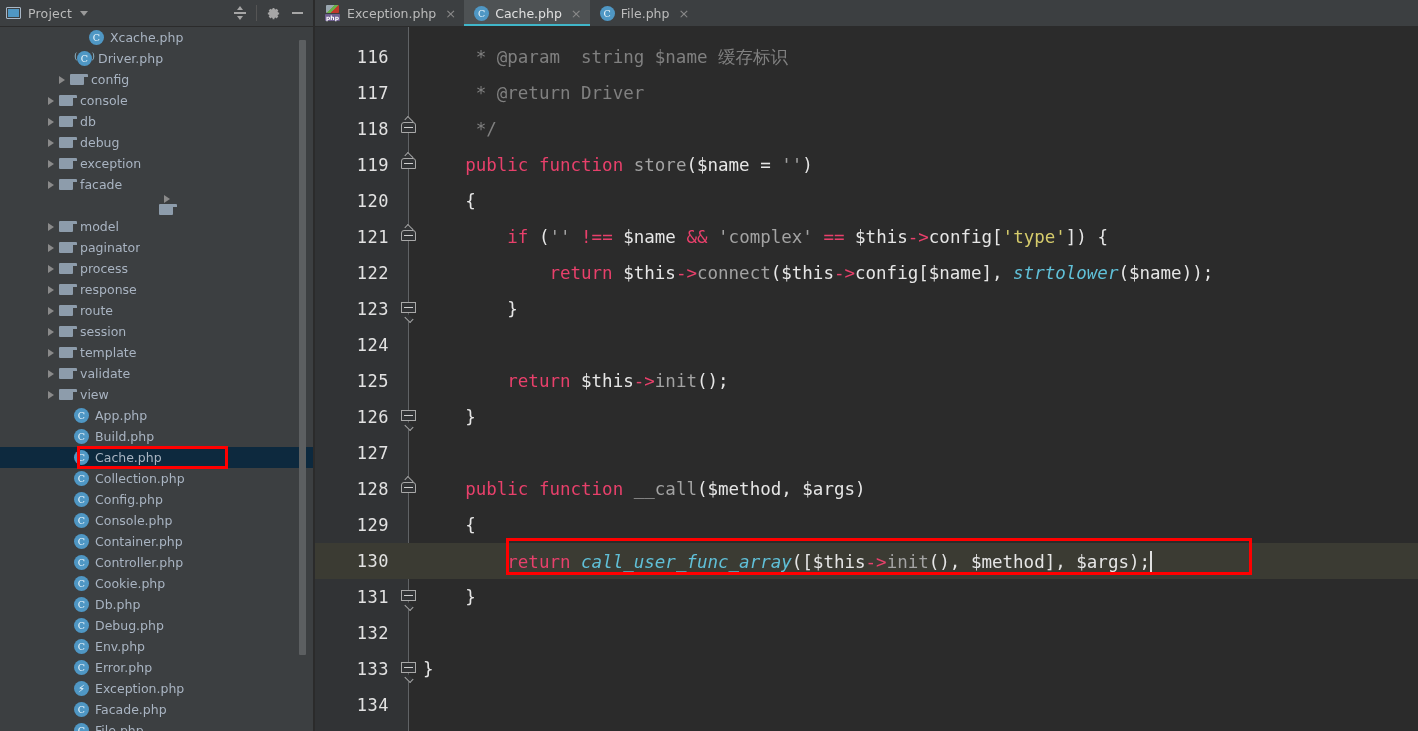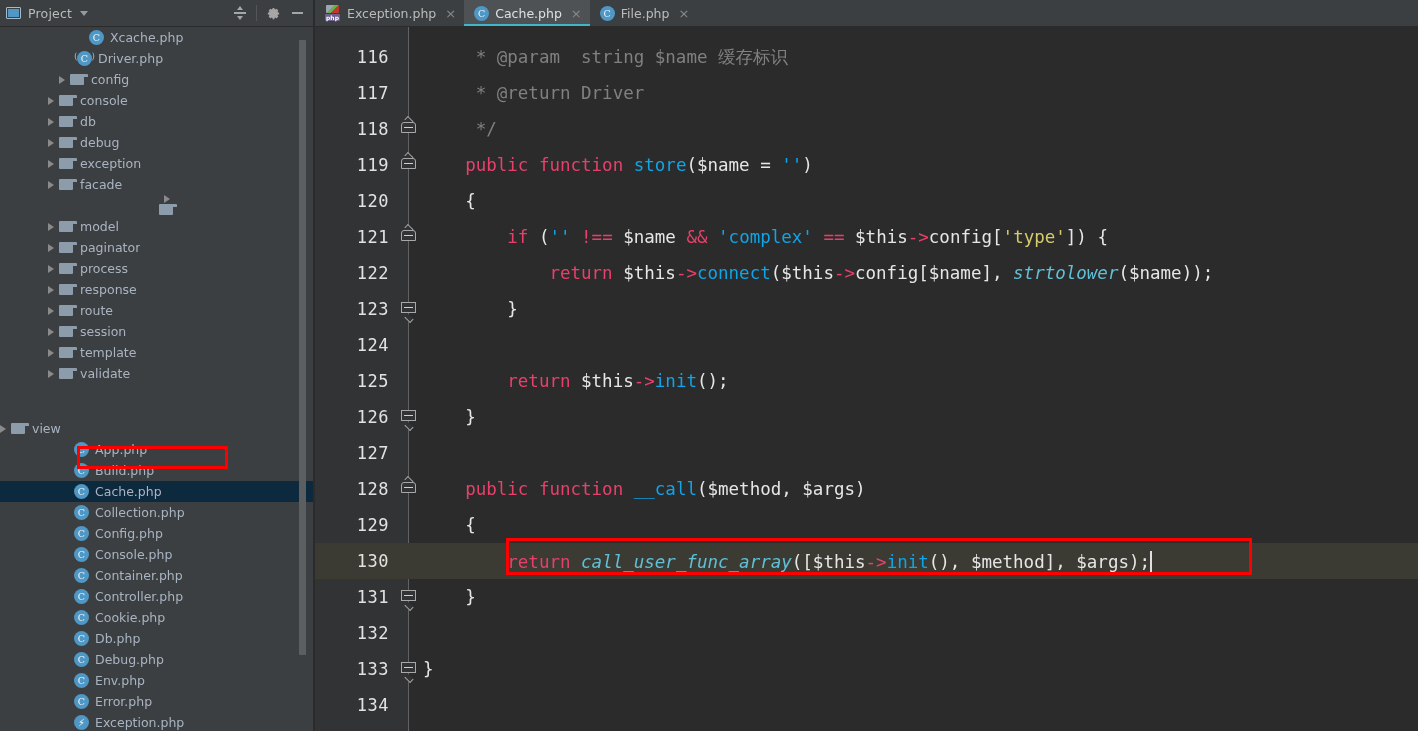--- a/index.html
+++ b/index.html
@@ -199,21 +199,21 @@
     font-size: 17px; color: #e2e2e2; letter-spacing: .5px;
   }
   .code-text {
     position: absolute; left: 108px; white-space: pre;
     font-family: "DejaVu Sans Mono", "Liberation Mono", monospace;
     font-size: 17.5px; letter-spacing: 0px;
   }
   
   .c-com   { color: #808080; }
   .c-kw    { color: #e8406b; }
-  .c-fn    { color: #0ea5e9; }
+  .c-fn    { color: #a3a3a3; }
   .c-bfn   { color: #60c0d8; font-style: italic; }
   .c-str   { color: #d5cb6b; }
   .c-var   { color: #e6e6e6; }
   .c-plain { color: #e6e6e6; }
   .c-arrow { color: #e8406b; }
 
   .caret {
     display: inline-block; width: 1.5px; height: 21px; background: #e0e0e0;
     vertical-align: -4px; margin-left: 0px;
   }
@@ -409,21 +409,21 @@
           <span class="tree-label">template</span>
         </div>
         <div class="tree-row" style="padding-left: 48px;">
           <span class="arrow"></span>
           <span class="folder-ico">
             <span class="tab"></span>
             <span class="body"></span>
           </span>
           <span class="tree-label">validate</span>
         </div>
-        <div class="tree-row" style=" margin-top: 34px;">
+        <div class="tree-row" style="padding-left: 48px;">
           <span class="arrow"></span>
           <span class="folder-ico">
             <span class="tab"></span>
             <span class="body"></span>
           </span>
           <span class="tree-label">view</span>
         </div>
         <div class="tree-row" style="padding-left: 63px;">
           <span class="arrow hidden"></span>
           <span class="php-class-ico">C</span>

